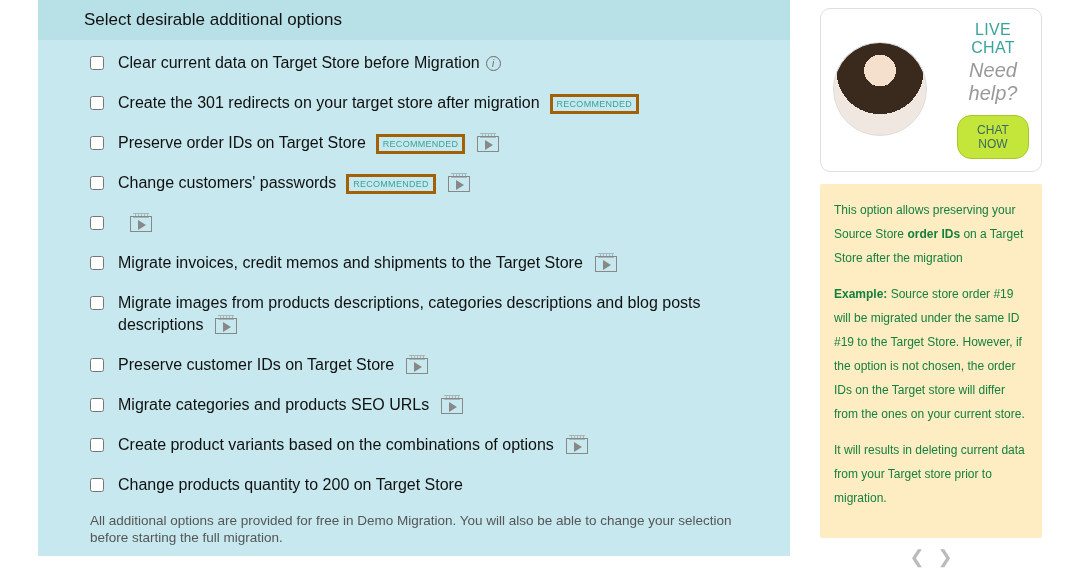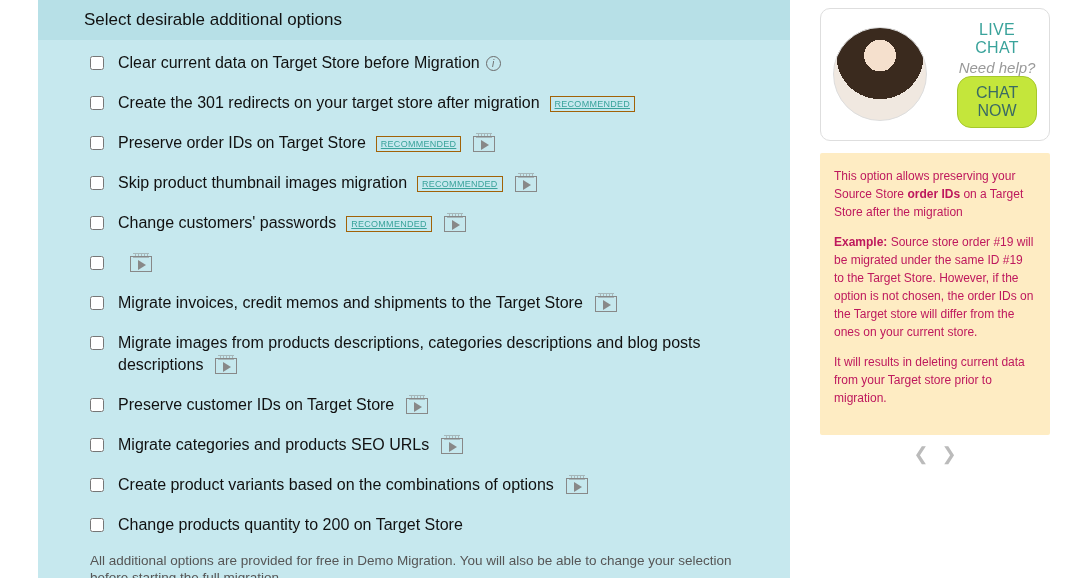--- a/index.html
+++ b/index.html
@@ -62,29 +62,28 @@
     color: #6b6b6b;
     font-size: 10px;
     line-height: 13px;
     text-align: center;
     font-style: italic;
     vertical-align: middle;
     margin-left: 6px;
   }
   .rec-badge {
     display: inline-block;
-    border: 1px solid #a16207;
+    border: 3px solid #a16207;
     color: #3aa39b;
     font-size: 9px;
     letter-spacing: 0.03em;
     padding: 1px 4px;
     vertical-align: middle;
     margin-left: 10px;
     line-height: 12px;
-    text-decoration: underline;
   }
   .video-icon {
     display: inline-block;
     width: 22px;
     height: 16px;
     border: 1px solid #888;
     position: relative;
     vertical-align: middle;
     margin-left: 12px;
   }
@@ -138,38 +137,38 @@
     background: radial-gradient(circle at 50% 30%, #f5e0cd 0 20%, #3a2a1e 20% 55%, #f0e8e0 55% 100%);
     border: 1px solid #ddd;
     flex: 0 0 auto;
     margin-right: 8px;
   }
   .chat-text {
     flex: 1;
     text-align: center;
   }
   .chat-title { color: #3aa39b; font-size: 16px; margin: 2px 0 2px; letter-spacing: 0.02em;}
-  .chat-sub { color: #999; font-style: italic; font-size: 15px; margin-bottom: 0; }
+  .chat-sub { color: #999; font-style: italic; font-size: 20px; margin-bottom: 10px; }
   .chat-btn {
     display: inline-block;
     background: #c4e63b;
     color: #3a6a64;
-    font-size: 16px;
+    font-size: 12px;
     padding: 7px 18px;
     border-radius: 14px;
     border: 1px solid #a6c82b;
     cursor: pointer;
   }
   .tip-card {
     background: #feecc3;
     border-radius: 2px;
     padding: 14px 14px 16px 14px;
     font-size: 12px;
-    color: #be185d;
-    line-height: 18px;
+    color: #15803d;
+    line-height: 24px;
   }
   .tip-card p { margin: 0 0 12px 0; }
   .tip-card p:last-child { margin-bottom: 12px; }
   .tip-nav {
     text-align: center;
     margin-top: 8px;
     color: #bbb;
     font-size: 18px;
     user-select: none;
   }
@@ -190,24 +189,20 @@
           <div class="option-row">
             <input type="checkbox" style="">
             <span class="option-label"><span>Create the 301 redirects on your target store after migration</span><span class="rec-badge">RECOMMENDED</span></span>
           </div>
           <div class="option-row">
             <input type="checkbox" style="">
             <span class="option-label"><span>Preserve order IDs on Target Store</span><span class="rec-badge">RECOMMENDED</span><span class="video-icon"></span></span>
           </div>
           <div class="option-row">
             <input type="checkbox" style="">
-            <span class="option-label"><span>Skip product thumbnail images migration</span><span class="rec-badge">RECOMMENDED</span><span class="video-icon"></span></span>
-          </div>
-          <div class="option-row">
-            <input type="checkbox" style="">
             <span class="option-label"><span>Change customers' passwords</span><span class="rec-badge">RECOMMENDED</span><span class="video-icon"></span></span>
           </div>
           <div class="option-row">
             <input type="checkbox" style="">
             <span class="option-label"><span class="video-icon"></span></span>
           </div>
           <div class="option-row">
             <input type="checkbox" style="">
             <span class="option-label"><span>Migrate invoices, credit memos and shipments to the Target Store</span><span class="video-icon"></span></span>
           </div>

